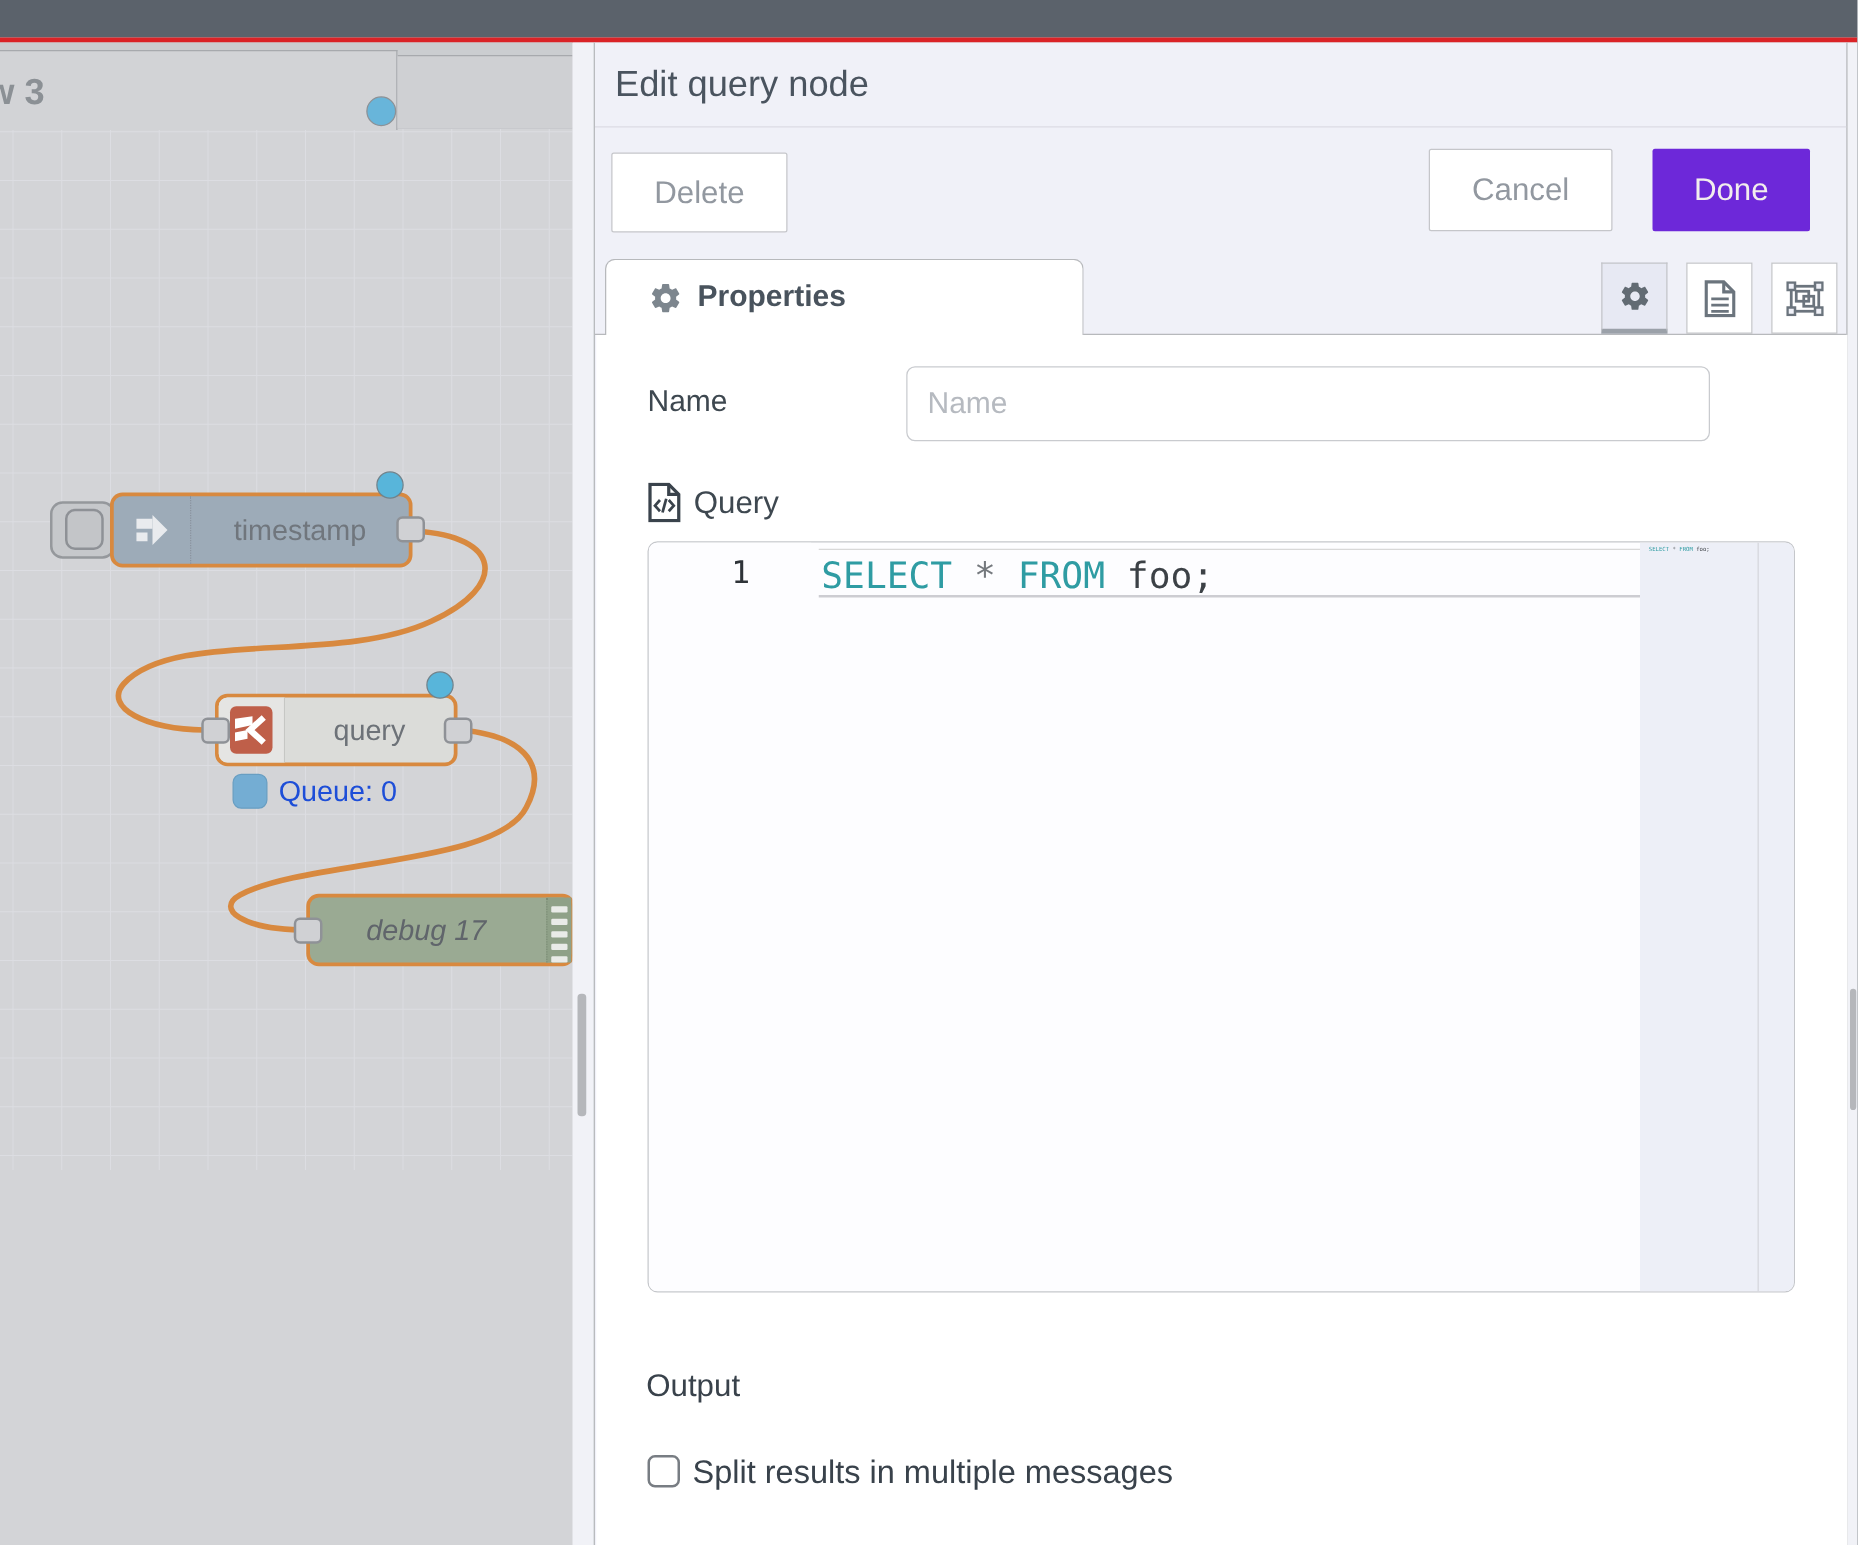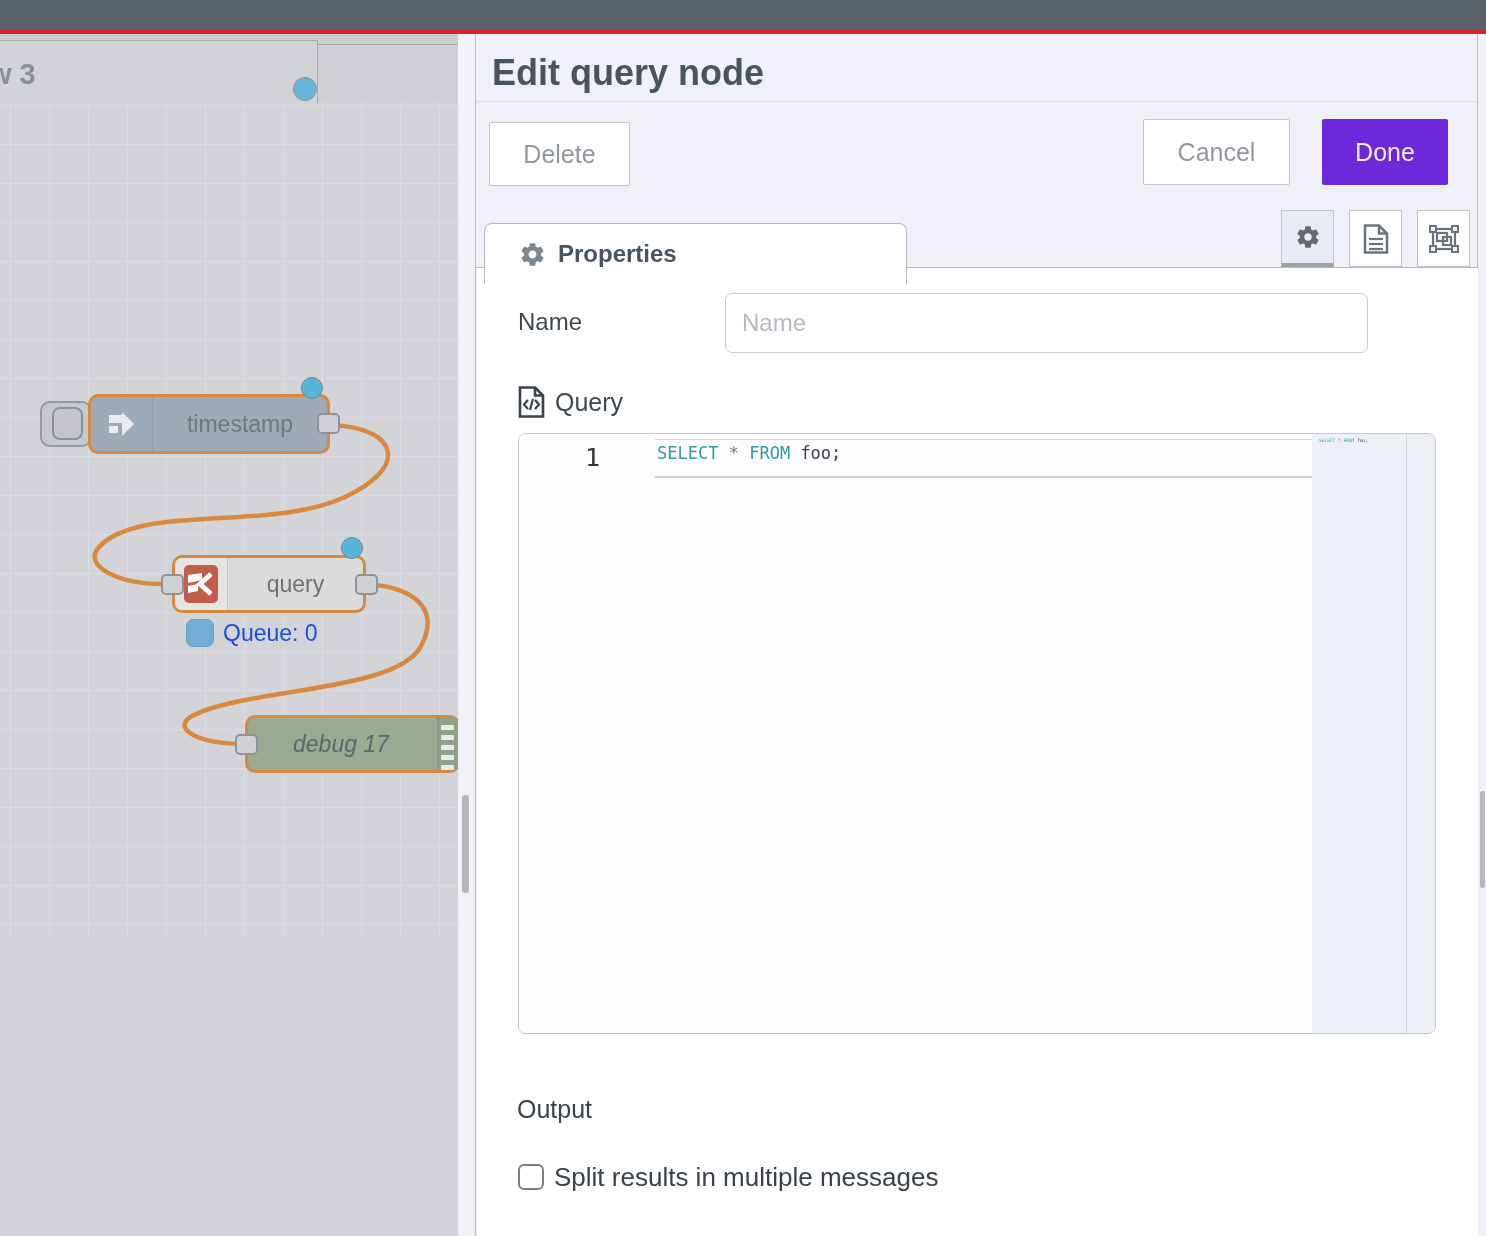--- a/index.html
+++ b/index.html
@@ -66,34 +66,34 @@
 
   
   .strip-left  { left:458px; top:34px; width:17px; height:1202px; background:#f1f2f7; }
   .strip-right { left:1478px; top:34px; width:8px; height:1202px; background:#f1f2f7; }
   .thumb { position:absolute; background:#b5b7bb; border-radius:3px; }
 
   
   .dialog { left:475px; top:34px; width:1003px; height:1202px; background:#f0f1f8;
             border-left:1px solid #b9bbbe; border-right:1px solid #b9bbbe; }
   .dlg-header { position:absolute; left:0; top:0; width:100%; height:68px; border-bottom:1px solid #dbdce4; }
-  .dlg-title { position:absolute; left:16px; top:18px; font-size:36px; font-weight:bold; color:#4a545f; }
+  .dlg-title { position:absolute; left:16px; top:18px; font-size:29px; font-weight:normal; color:#4a545f; }
 
   .btn { position:absolute; display:flex; align-items:center; justify-content:center;
          font-size:25px; cursor:pointer; border-radius:2px; }
   .btn-plain { background:#ffffff; border:1px solid #c5c6ca; color:#9298a0; }
   .btn-delete { left:13px;  top:88px; width:141px; height:64px; }
   .btn-cancel { left:667px; top:85px; width:147px; height:66px; }
   .btn-done   { left:846px; top:85px; width:126px; height:66px; background:#6d28d9; color:#f2eded; }
 
   .tabrow-line { position:absolute; left:0; top:233px; width:100%; height:1px; background:#b7b9bc; z-index:1; }
-  .tab-properties { position:absolute; left:8px; top:173px; width:423px; height:61px; background:#ffffff;
+  .tab-properties { position:absolute; left:8px; top:173px; width:383px; height:61px; background:#ffffff;
         border:1px solid #b7b9bc; border-bottom:none; border-radius:8px 8px 0 0; z-index:2;
         display:flex; align-items:center; gap:12px; padding-left:34px;
-        font-size:24px; font-weight:bold; color:#49535d;margin-top:16px; }
+        font-size:24px; font-weight:bold; color:#49535d; }
   .icon-btn { position:absolute; top:176px; width:53px; height:57px; background:#ffffff;
         border:1px solid #c3c5c9; display:flex; align-items:center; justify-content:center; }
   .icon-btn.active { background:#e7e9f3; border-bottom:4px solid #9ba1a9; }
   .ib-gear { left:805px; } .ib-doc { left:873px; } .ib-app { left:941px; }
 
   .form-area { position:absolute; left:1px; top:234px; width:1001px; height:968px; background:#ffffff; }
 
   .lbl { position:absolute; color:#3e4850; font-size:24px; }
   .name-input { position:absolute; left:248px; top:25px; width:643px; height:60px;
         border:1px solid #c9cbcf; border-radius:7px; background:#fff;
@@ -102,21 +102,21 @@
 
   .query-row { position:absolute; left:41px; top:118px; display:flex; align-items:center; gap:10px; }
 
   .editor { position:absolute; left:41px; top:165px; width:918px; height:601px;
         border:1px solid #c5c7cb; border-radius:8px; background:#fdfdff; overflow:hidden;
         font-family:"DejaVu Sans Mono", monospace; }
   .ed-gutter { position:absolute; left:0; top:0; width:130px; height:100%; background:#fdfdff; }
   .ed-linenum { position:absolute; left:66px; top:9px; font-size:25px; color:#2e3338; }
   .ed-curline { position:absolute; left:136px; top:5px; width:657px; height:39px;
         border-top:1px solid #d8d8d8; border-bottom:2px solid #cdcdd2; }
-  .ed-code { position:absolute; left:138px; top:9px; font-size:17px; white-space:pre; color:#3c4146; }
+  .ed-code { position:absolute; left:138px; top:9px; font-size:29px; white-space:pre; color:#3c4146; }
   .tok-kw { color:#2f9ca3; } .tok-op { color:#75797e; } .tok-id { color:#3c4146; }
   .minimap { position:absolute; left:793px; top:0; width:94px; height:601px; background:#edeff7; }
   .mm-line { position:absolute; left:7px; top:3px; font-size:5px; white-space:pre; transform:scale(.9); transform-origin:0 0; }
   .ed-scrollgutter { position:absolute; left:887px; top:0; width:31px; height:601px;
         background:#edeff7; border-left:1px solid #d3d5dc; }
 
   .output-lbl { left:40px; top:827px; font-weight:normal; font-size:25px; color:#39424b; }
   .checkbox { position:absolute; left:41px; top:896px; width:26px; height:26px; background:#fff;
         border:2px solid #787d83; border-radius:6px; }
   .check-lbl { left:77px; top:894px; font-size:26px; color:#39424b; }

